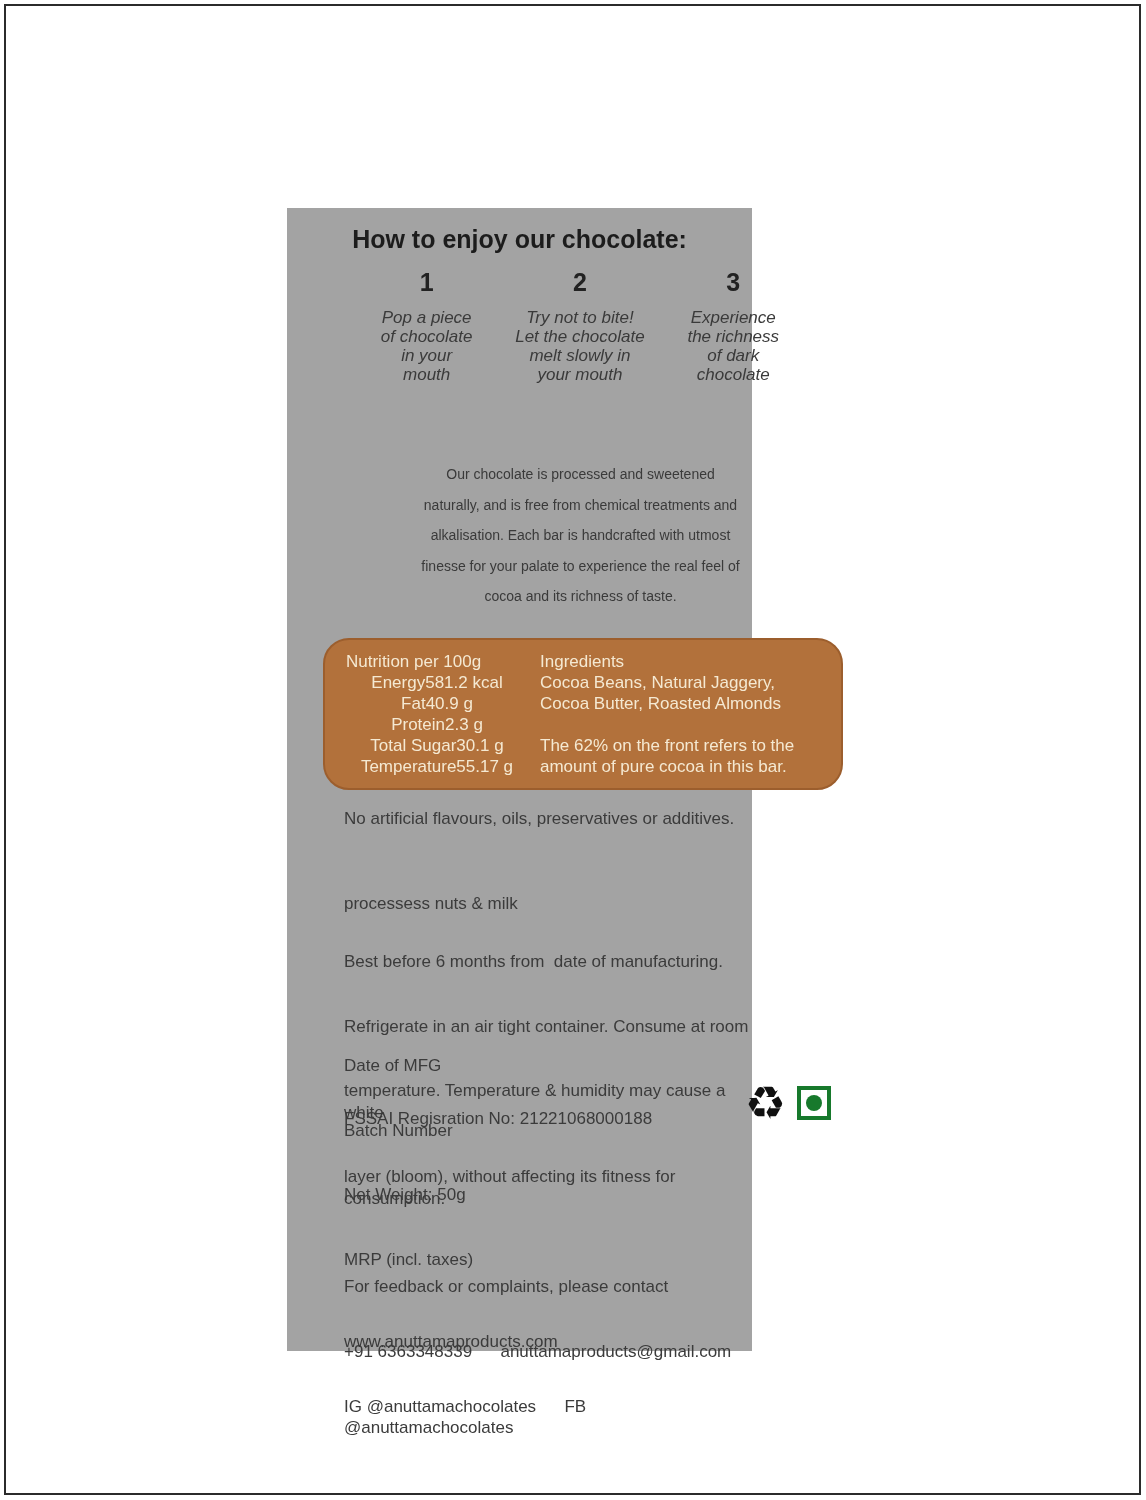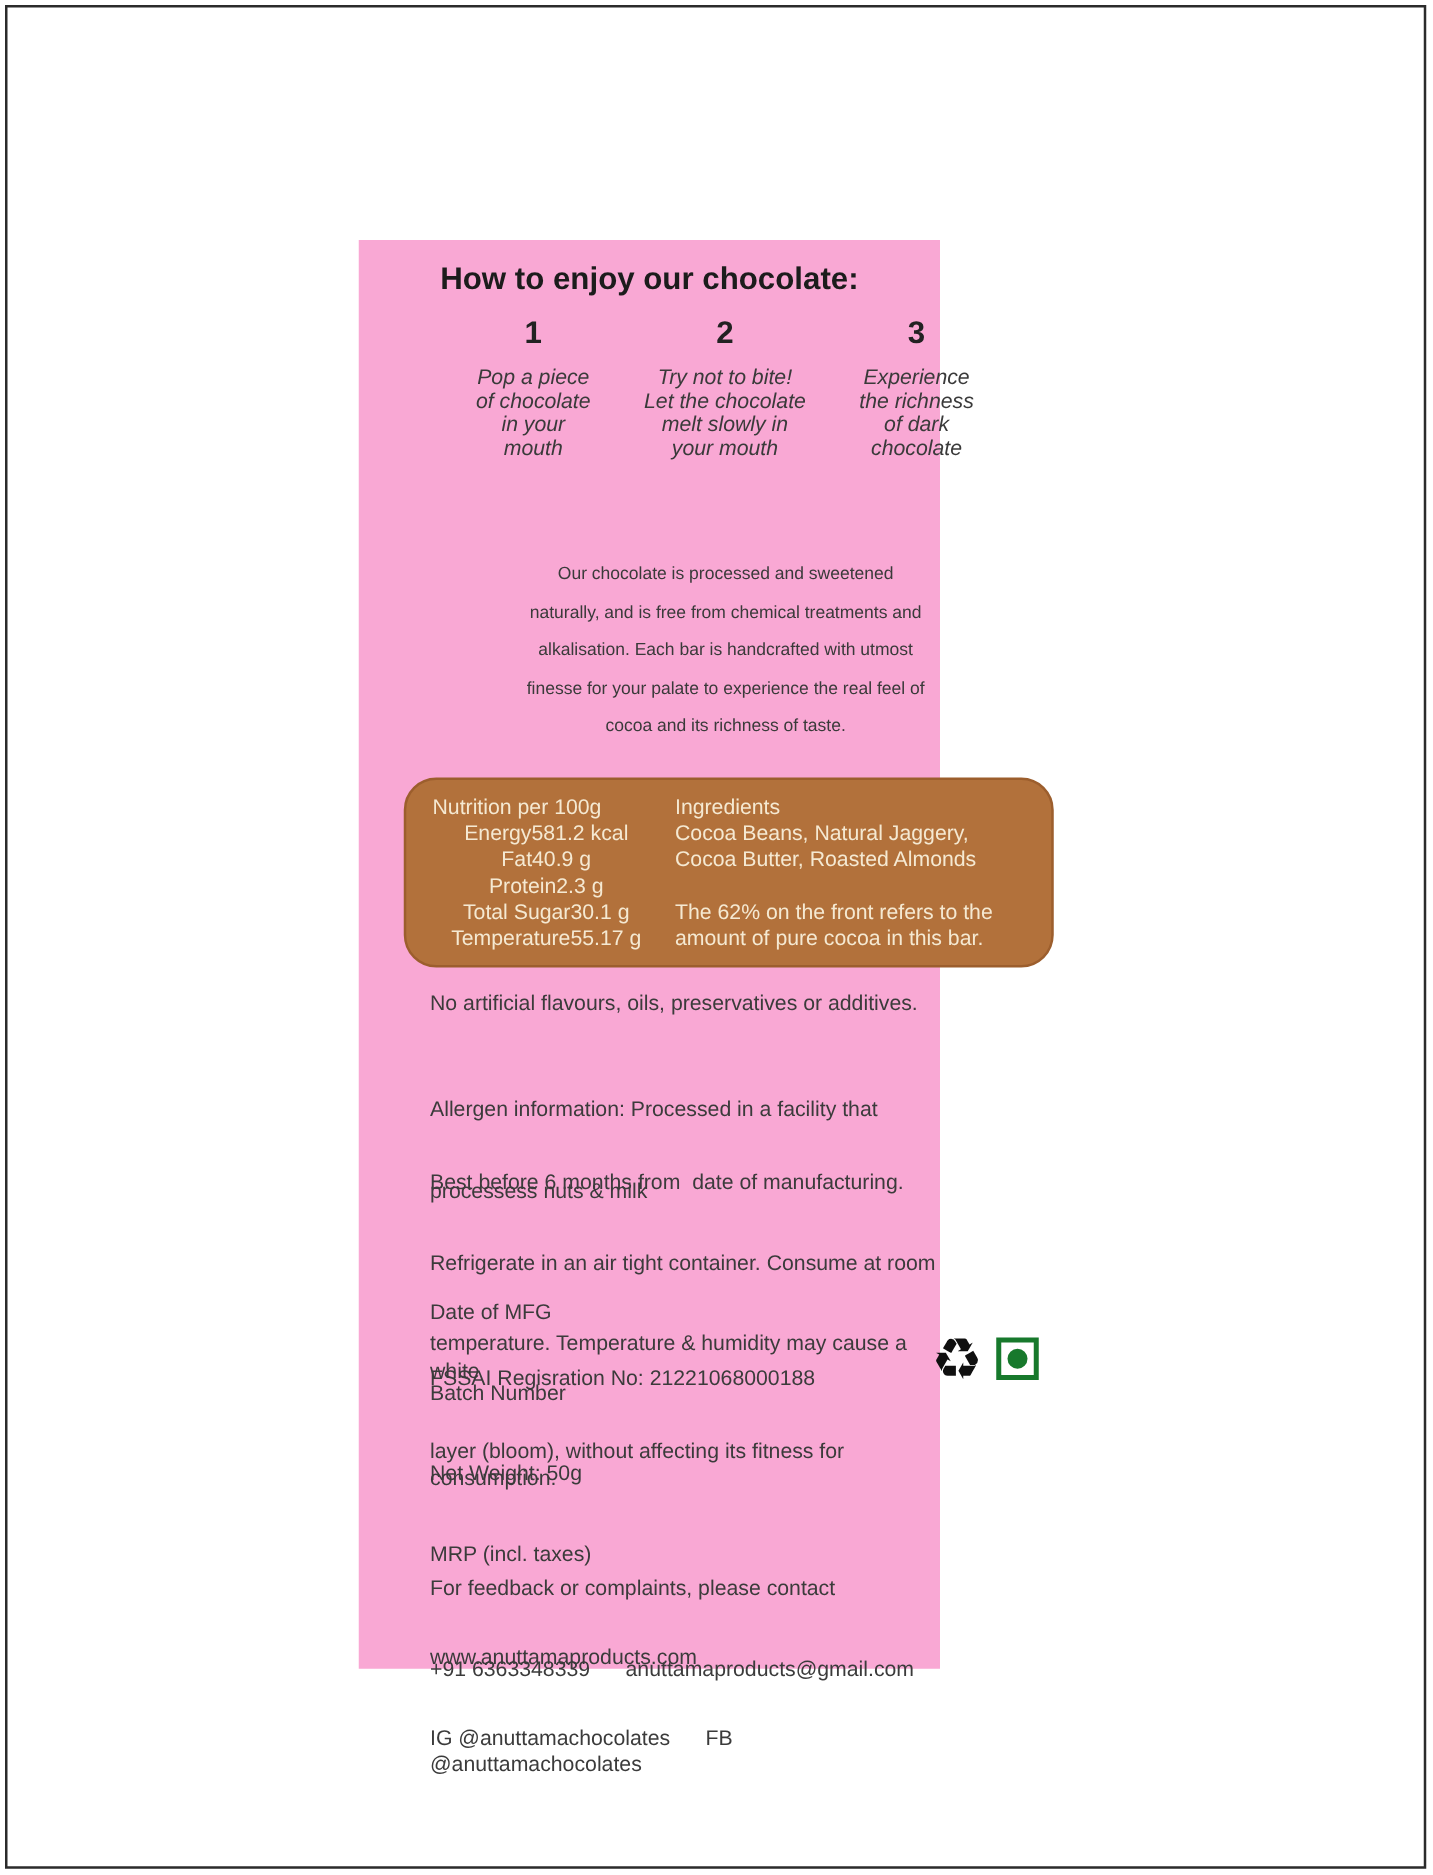--- a/index.html
+++ b/index.html
@@ -9,23 +9,23 @@
     position: relative;
     font-family: "Liberation Sans", sans-serif;
     overflow: hidden;
   }
   .frame {
     position: absolute; left: 4px; top: 4px; right: 5px; bottom: 5px;
     border: 2px solid #2b2b2b;
     pointer-events: none;
   }
   .panel {
-    position: absolute; left: 287px; top: 192px;
+    position: absolute; left: 287px; top: 208px;
     width: 465px; height: 1143px;
-    background: #f9a8d4;
+    background: #a3a3a3;
   }
   .title {
     position: absolute; top: 16px; left: 0; width: 100%;
     text-align: center;
     font-size: 25px; font-weight: bold; color: #1c1c1c;
     line-height: 30px;
   }
   .steps {
     position: absolute; top: 60px; left: 63px; width: 460px;
     display: flex;
@@ -152,21 +152,20 @@
       <div>Cocoa Butter, Roasted Almonds</div>
       <div class="nut-spacer"></div>
       <div>The 62% on the front refers to the</div>
       <div>amount of pure cocoa in this bar.</div>
     </div>
   </div>
 
   <div class="sec" style="top:600px">No artificial flavours, oils, preservatives or additives.</div>
 
   <div class="sec" style="top:642px">
-    <div>Allergen information: Processed in a facility that</div>
     <div>processess nuts &amp; milk</div>
   </div>
 
   <div class="sec" style="top:700px">
     <div>Best before 6 months from  date of manufacturing.</div>
     <div>Refrigerate in an air tight container. Consume at room</div>
     <div>temperature. Temperature &amp; humidity may cause a white</div>
     <div>layer (bloom), without affecting its fitness for consumption.</div>
   </div>
 

